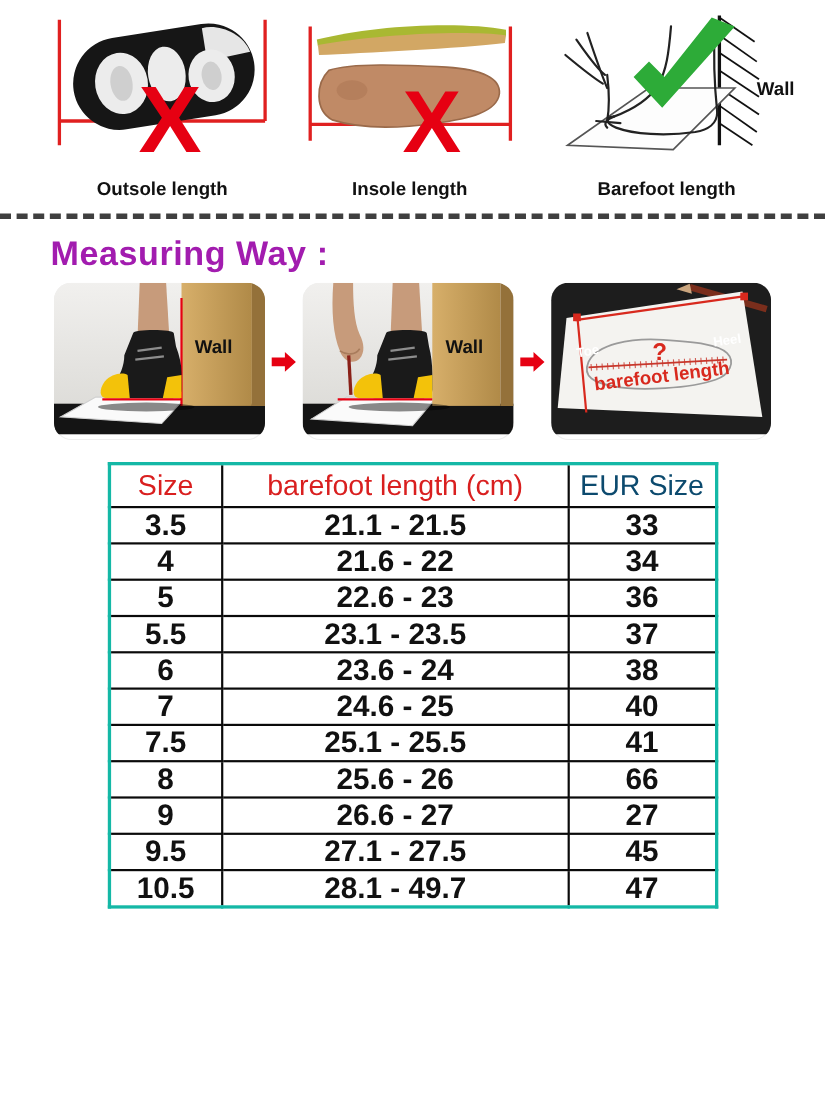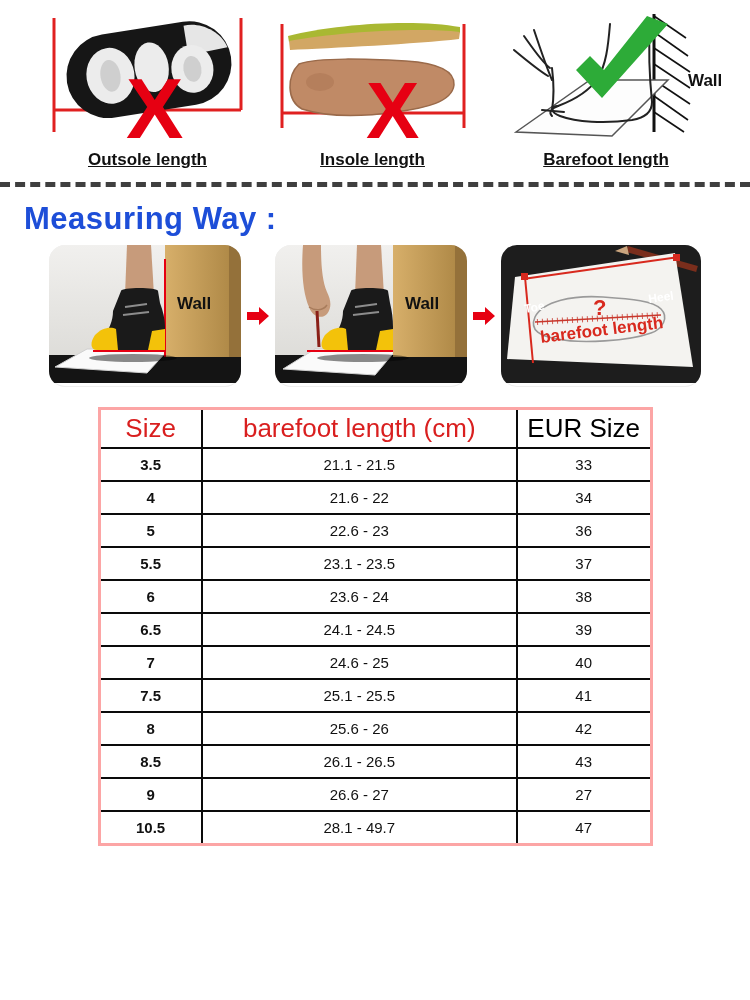--- a/index.html
+++ b/index.html
@@ -6,41 +6,41 @@
   body{
     width:750px;height:1000px;background:#ffffff;
     font-family:"Liberation Sans",sans-serif;color:#111;
     overflow:hidden;position:relative;
   }
   
   .top-guide{display:flex;justify-content:space-between;align-items:flex-start;
     padding:10px 28px 0 40px;}
   .guide-item{display:flex;flex-direction:column;align-items:center;}
   .guide-item svg{display:block;}
-  .guide-caption{font-weight:bold;font-size:17px;color:#111;margin-top:2px;text-decoration:underline;}
+  .guide-caption{font-weight:bold;font-size:17px;color:#111;margin-top:14px;}
   
   .divider{border-top:5px dashed #3f3f3f;margin-top:12px;}
   
-  .mw-heading{font-size:31px;font-weight:bold;color:#1d4ed8;margin:14px 0 8px 24px;letter-spacing:.5px;}
+  .mw-heading{font-size:31px;font-weight:bold;color:#a21caf;margin:14px 0 8px 46px;letter-spacing:.5px;}
   .photos-row{display:flex;align-items:center;justify-content:center;gap:5px;padding:0 40px;}
   .photo{border-radius:16px;overflow:hidden;flex:none;box-shadow:0 0 0 1px #eee inset;}
   .arrow{flex:none;}
   
   table.size-table{border-collapse:collapse;margin:20px auto 0 auto;width:555px;
-    border:3px solid #fca5a5;table-layout:fixed;}
+    border:3px solid #14b8a6;table-layout:fixed;}
   table.size-table th,table.size-table td{border:2px solid #0a0a0a;text-align:center;padding:0;}
   table.size-table th{height:37px;font-size:26px;font-weight:400;}
-  table.size-table td{height:31px;font-size:15px;}
+  table.size-table td{height:31px;font-size:27px;}
   th.h-red{color:#d91f1f;}
-  th.h-eur{font-size:23px;color:#000000;}
+  th.h-eur{font-size:23px;color:#0c4a6e;}
   col.c-size{width:18.6%;}
   col.c-range{width:57.1%;}
   col.c-eur{width:24.3%;}
   td.cell-size{font-weight:bold;}
-  td.cell-range,td.cell-eur{font-weight:400;}
+  td.cell-range,td.cell-eur{font-weight:700;}
 </style>
 </head>
 <body>
 
 <div class="top-guide">
 
   <div class="guide-item">
     <svg width="215" height="138" viewBox="0 0 215 138">
       <line x1="14" y1="8" x2="14" y2="122" stroke="#e02020" stroke-width="3"></line>
       <line x1="201" y1="8" x2="201" y2="100" stroke="#e02020" stroke-width="3"></line>
@@ -229,48 +229,43 @@
         <td class="cell-size">5.5</td>
         <td class="cell-range">23.1 - 23.5</td>
         <td class="cell-eur">37</td>
       </tr>
     <tr>
         <td class="cell-size">6</td>
         <td class="cell-range">23.6 - 24</td>
         <td class="cell-eur">38</td>
       </tr>
     <tr>
-        <td class="cell-size">6.5</td>
-        <td class="cell-range">24.1 - 24.5</td>
-        <td class="cell-eur">39</td>
-      </tr>
-    <tr>
         <td class="cell-size">7</td>
         <td class="cell-range">24.6 - 25</td>
         <td class="cell-eur">40</td>
       </tr>
     <tr>
         <td class="cell-size">7.5</td>
         <td class="cell-range">25.1 - 25.5</td>
         <td class="cell-eur">41</td>
       </tr>
     <tr>
         <td class="cell-size">8</td>
         <td class="cell-range">25.6 - 26</td>
-        <td class="cell-eur">42</td>
-      </tr>
-    <tr>
-        <td class="cell-size">8.5</td>
-        <td class="cell-range">26.1 - 26.5</td>
-        <td class="cell-eur">43</td>
+        <td class="cell-eur">66</td>
       </tr>
     <tr>
         <td class="cell-size">9</td>
         <td class="cell-range">26.6 - 27</td>
         <td class="cell-eur">27</td>
       </tr>
     <tr>
+        <td class="cell-size">9.5</td>
+        <td class="cell-range">27.1 - 27.5</td>
+        <td class="cell-eur">45</td>
+      </tr>
+    <tr>
         <td class="cell-size">10.5</td>
         <td class="cell-range">28.1 - 49.7</td>
         <td class="cell-eur">47</td>
       </tr>
   </tbody>
 </table>
 
 </body></html>

